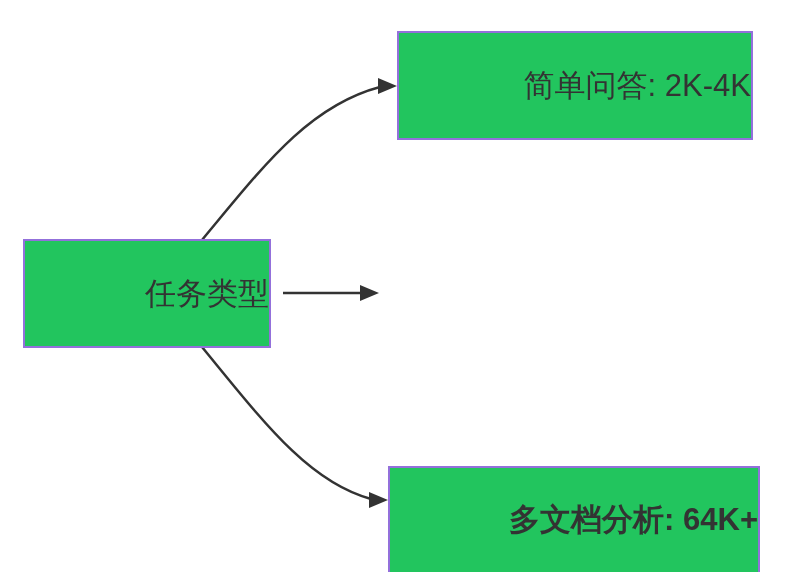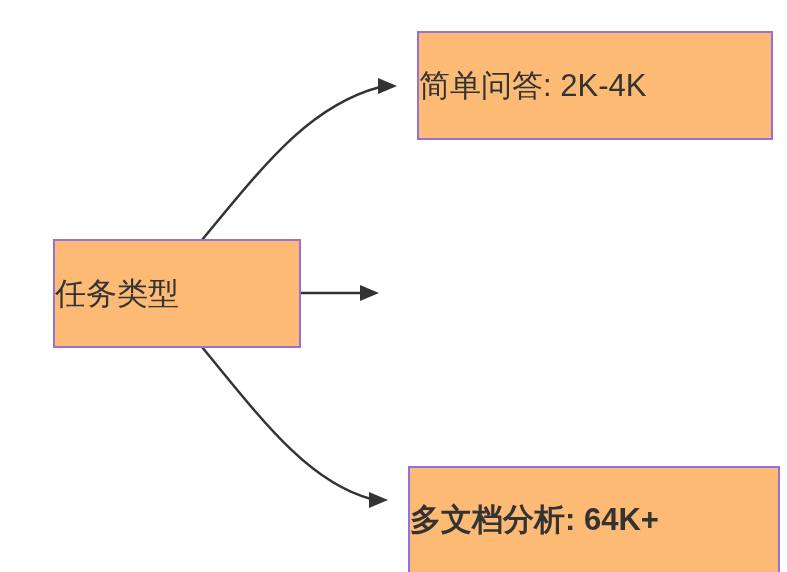--- a/index.html
+++ b/index.html
@@ -19,33 +19,32 @@
     position: absolute;
     left: 0;
     top: 0;
     width: 787px;
     height: 572px;
     z-index: 1;
   }
   .node {
     position: absolute;
     box-sizing: border-box;
-    background: #fdba74;
+    background: #22c55e;
     border: 2.5px solid #9370DB;
     color: #333333;
     display: flex;
     align-items: center;
-    justify-content: flex-start;
+    justify-content: flex-end;
     font-size: 31px;
     line-height: 1.2;
     white-space: nowrap;
     z-index: 2;
-    margin-left: 20px;
   }
-  .node-root   { left: 33px;  top: 239px; width: 248px; height: 109px; }
+  .node-root   { left: 23px;  top: 239px; width: 248px; height: 109px; }
   .node-child1 { left: 397px; top: 31px;  width: 356px; height: 109px; }
   .node-child2 { left: 379px; top: 239px; width: 389px; height: 108px; }
   .node-child3 { left: 388px; top: 466px; width: 372px; height: 108px; font-weight: bold; }
   .edge-path {
     fill: none;
     stroke: #333333;
     stroke-width: 2.5px;
   }
   .edge-head {
     fill: #333333;

